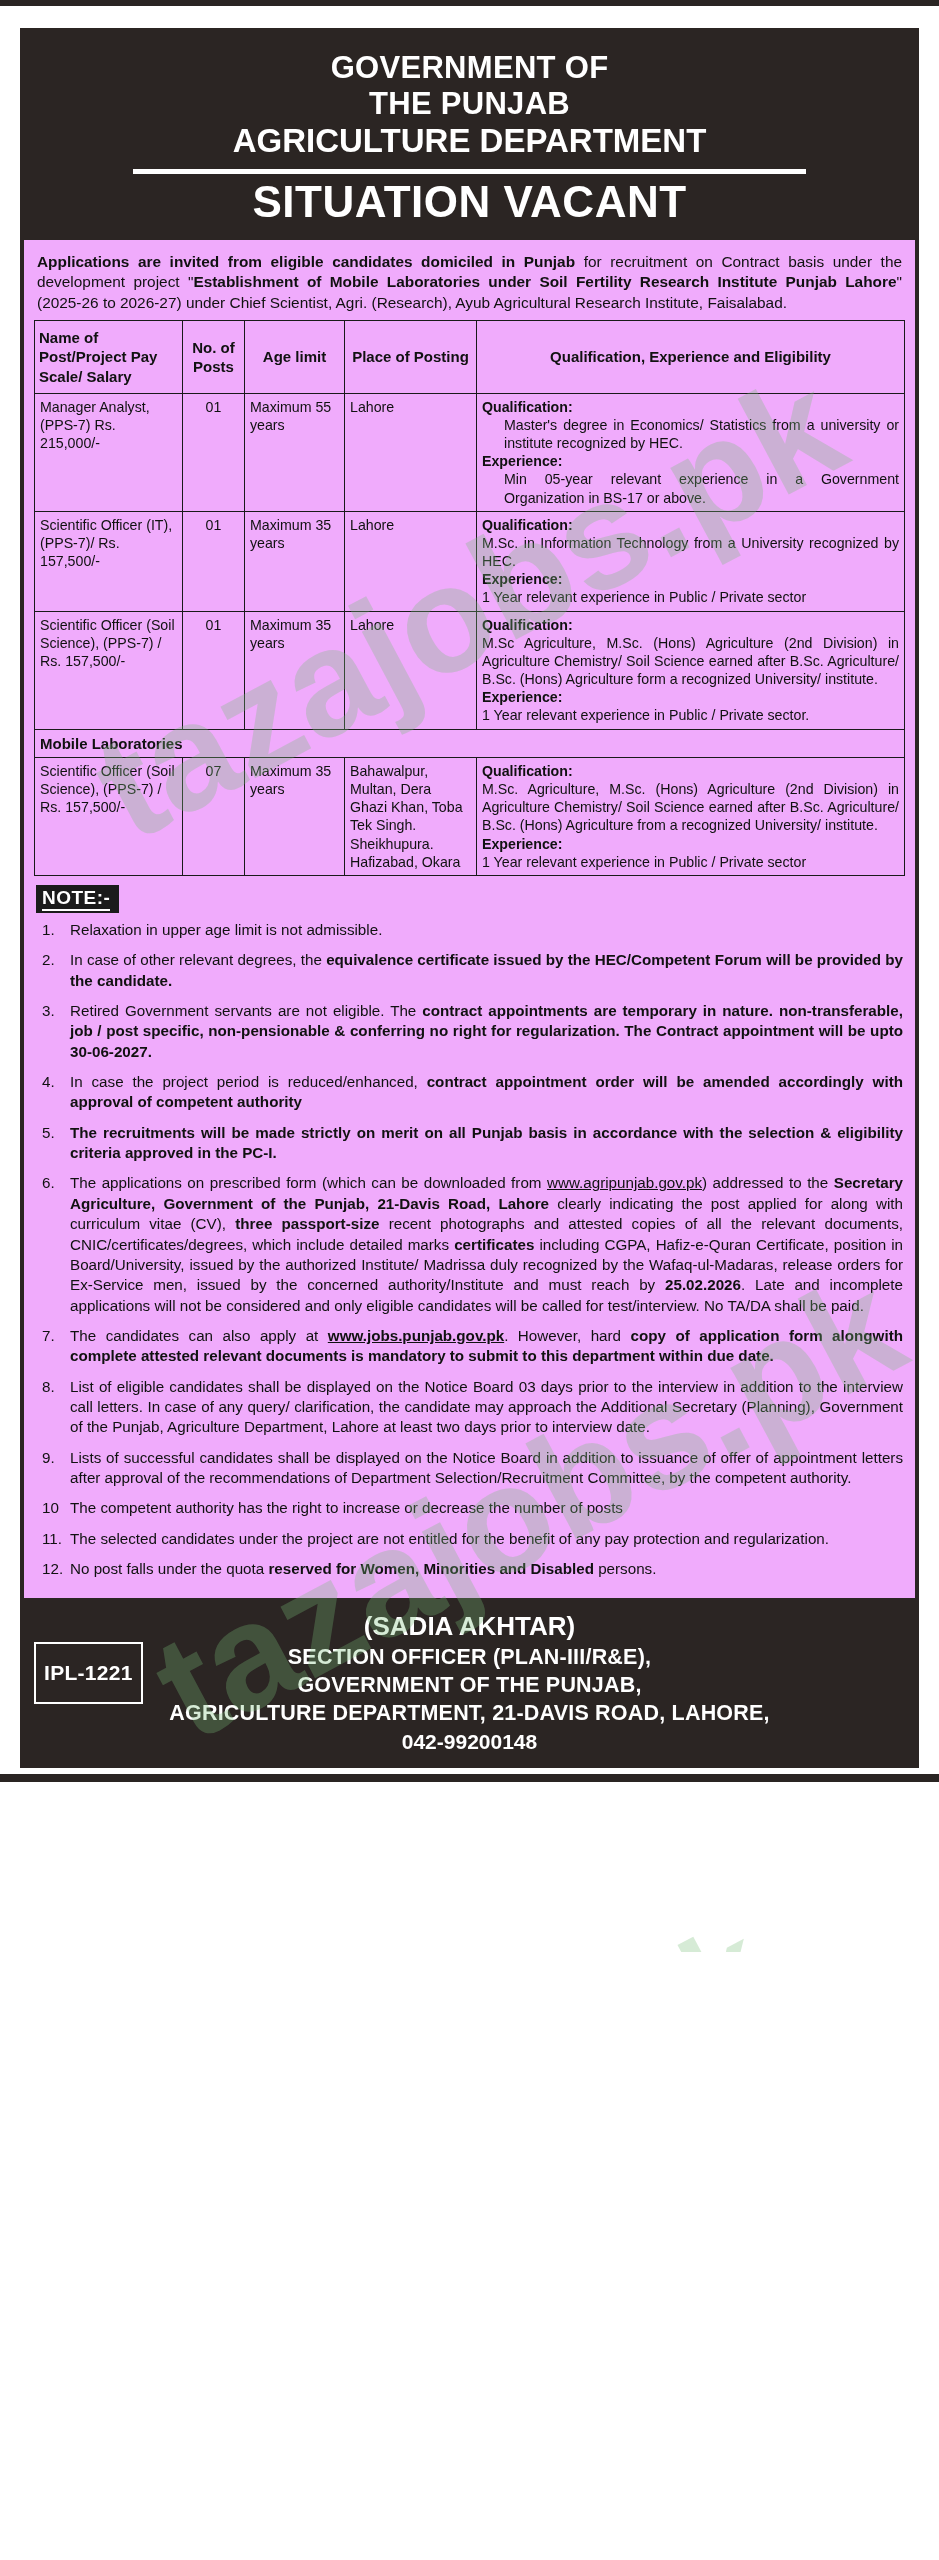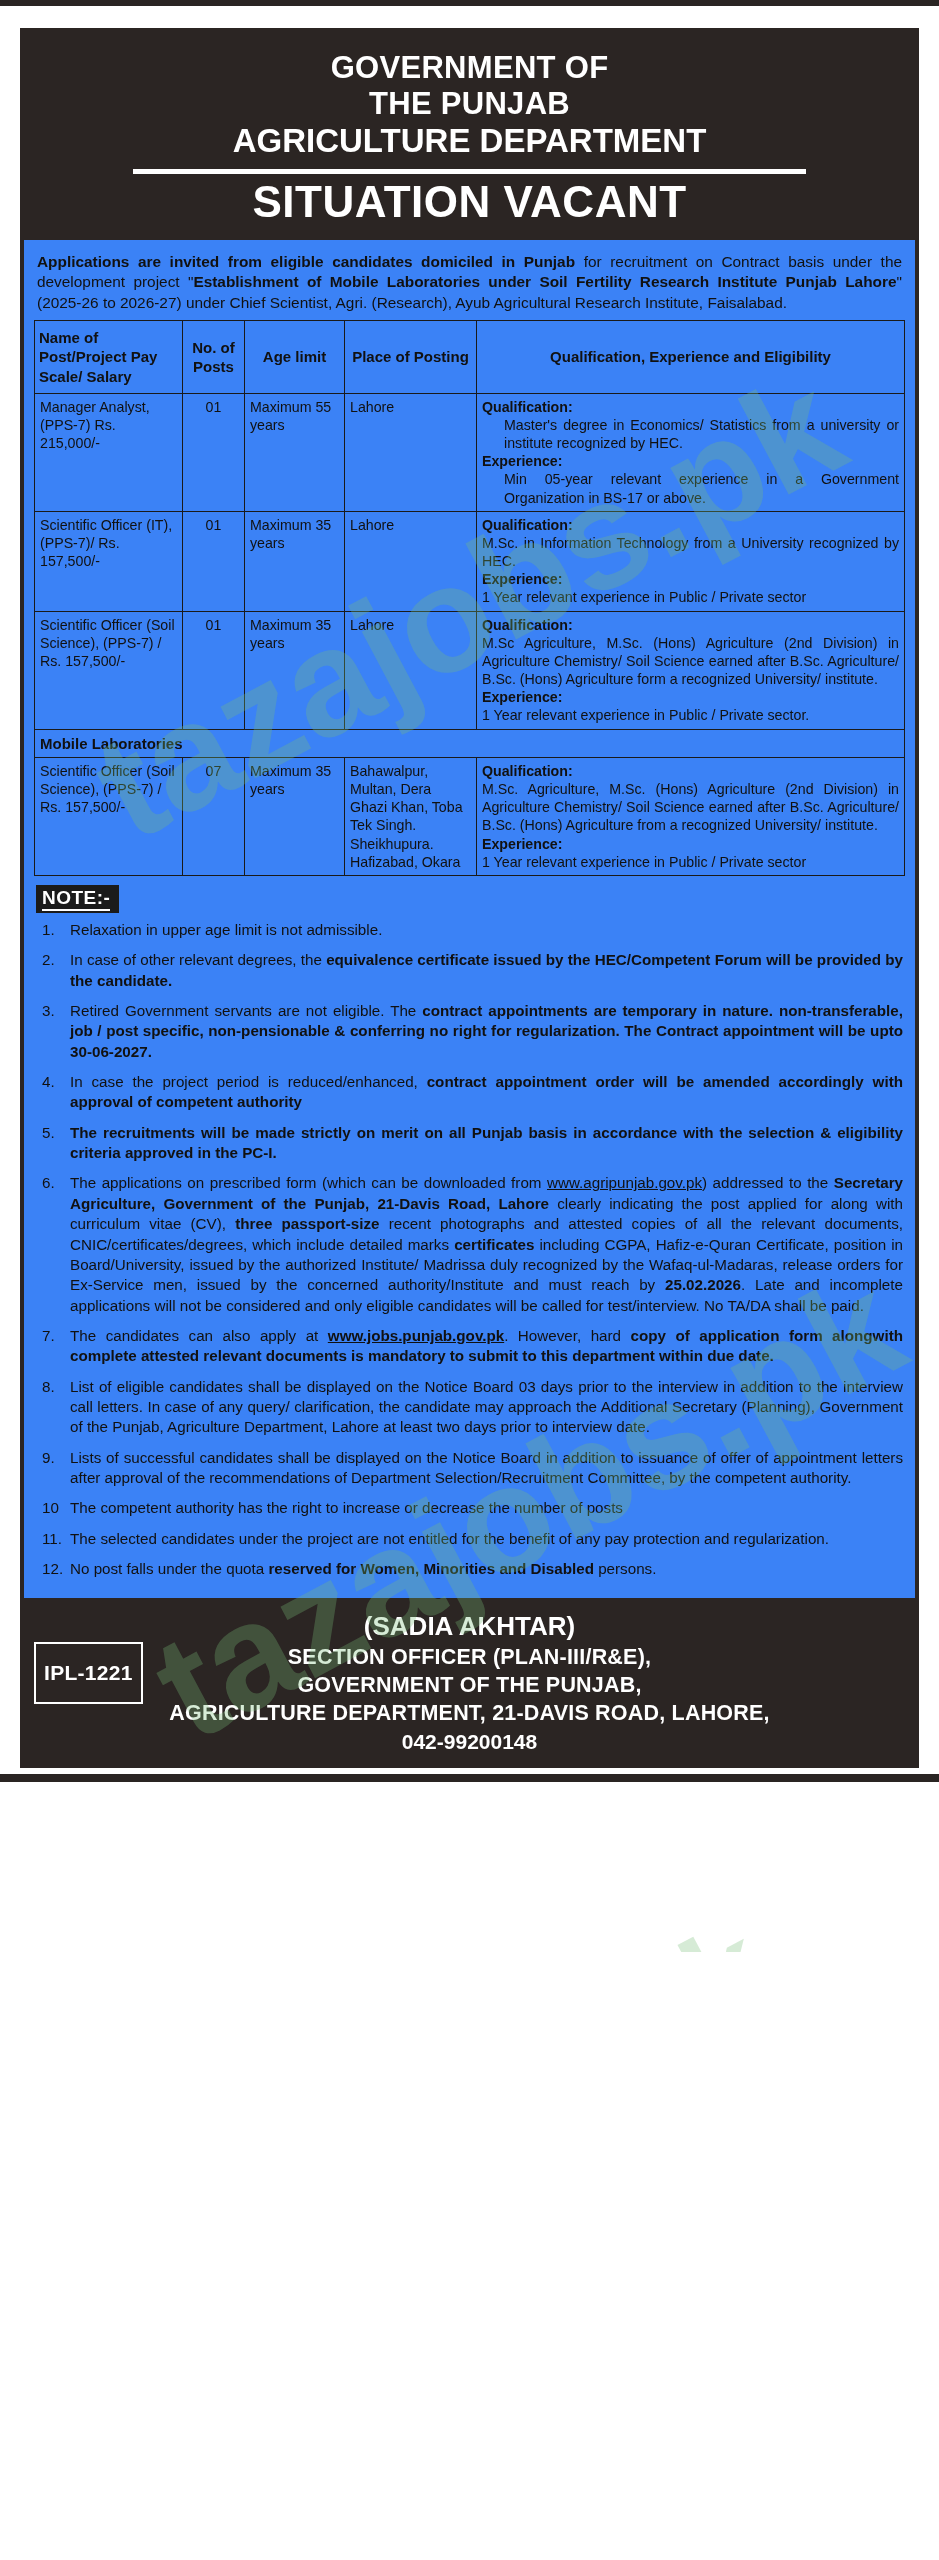--- a/index.html
+++ b/index.html
@@ -60,21 +60,21 @@
     padding-bottom: 4px;
   }
 
   
   .bodybox {
     margin: 0 20px;
     width: 899px;
     box-sizing: border-box;
     border: 4px solid #2b2523;
     border-top: none;
-    background: #3b82f6;
+    background: #f0abfc;
     padding: 8px 10px 6px 10px;
   }
   .intro {
     font-size: 15.4px;
     line-height: 1.33;
     text-align: justify;
     padding: 4px 3px 7px 3px;
   }
   .intro b { font-weight: bold; }
 

